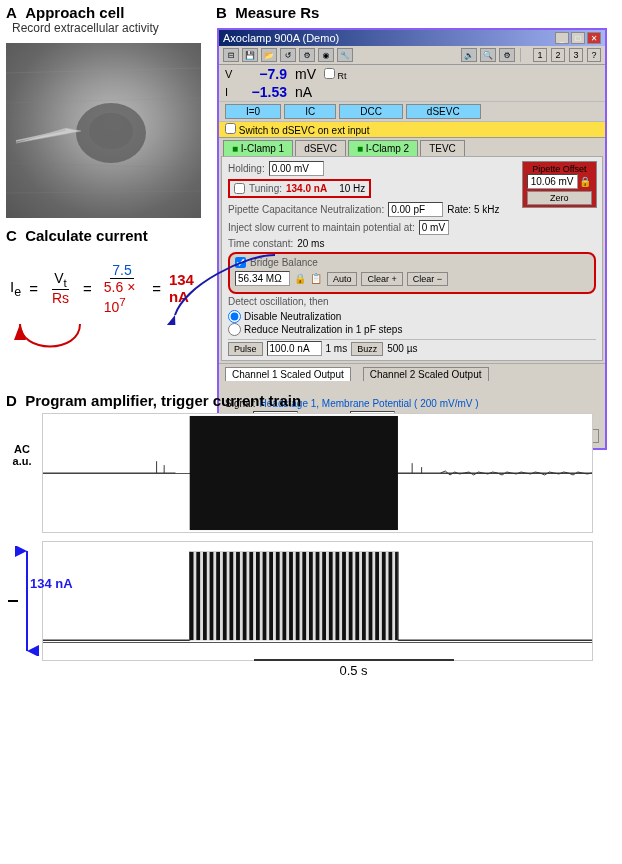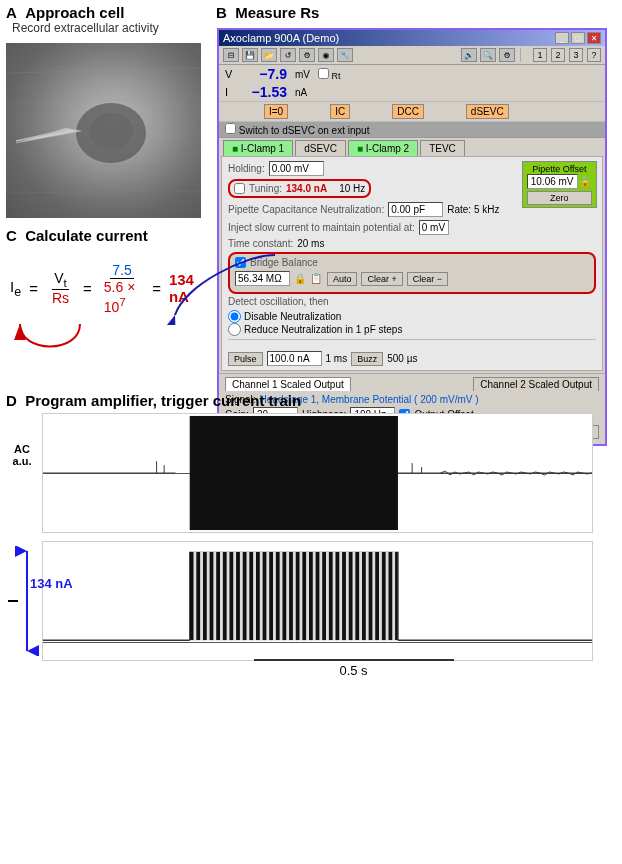--- a/index.html
+++ b/index.html
@@ -120,43 +120,42 @@
 
     .vi-row {
       display: flex;
       align-items: center;
       padding: 1px 6px;
       gap: 8px;
       background: #d4d0c8;
     }
     .vi-label { font-size: 11px; width: 12px; }
     .vi-value { font-size: 14px; font-weight: bold; color: #0000cc; width: 42px; text-align: right; }
-    .vi-unit { font-size: 10px; }
+    .vi-unit { font-size: 14px; }
     .vi-check { font-size: 9px; }
 
     .mode-row {
       display: flex;
       align-items: center;
       padding: 2px 6px;
       gap: 3px;
       background: #d4d0c8;
       border-top: 1px solid #bbb;
     }
     .mode-btn {
-      padding: 1px 4px;
-      background: #fdba74;
+      padding: 1px 20px;
+      background: #7dd3fc;
       border: 1px solid #888;
       font-size: 10px;
       cursor: pointer;
-      margin-left: 39px;
     }
     .switch-row {
       padding: 1px 6px;
       font-size: 10px;
-      background: #a3a3a3;
+      background: #fde047;
       border-top: 1px solid #bbb;
     }
 
     .tabs-row {
       display: flex;
       background: #d4d0c8;
       border-top: 1px solid #999;
       padding: 2px 4px 0 4px;
       gap: 2px;
     }
@@ -204,32 +203,32 @@
       border: 2px solid #cc0000;
       border-radius: 8px;
       padding: 3px 5px;
       margin: 2px 0;
     }
     .radio-lbl { display: flex; align-items: center; gap: 3px; font-size: 10px; }
     .pulse-row {
       display: flex; align-items: center; gap: 4px;
       font-size: 10px;
       margin-top: 3px;
-      padding-top: 11px;
+      padding-top: 1px;
       border-top: 1px solid #bbb;
     }
     .output-section {
       background: #d4d0c8;
       border-top: 1px solid #aaa;
       margin-top: 2px;
       padding: 3px 6px;
       font-size: 10px;
     }
     .out-tabs {
-      display: flex; gap: 12px; margin-bottom: 3px; justify-content: space-between;
+      display: flex; gap: 12px; margin-bottom: 17px;
     }
     .out-tab {
       padding: 1px 6px;
       border: 1px solid #888;
       border-bottom: none;
       background: #d4d0c8;
       font-size: 10px;
       cursor: pointer;
     }
     .out-tab.active { background: #fff; }
@@ -239,21 +238,21 @@
     .out-value-box {
       border: 1px inset #999;
       background: white;
       padding: 1px 3px;
       font-size: 10px;
       min-width: 45px;
     }
     .pipette-offset-box {
       position: absolute;
       right: 5px; top: 4px;
-      background: #84cc16;
+      background: #b91c1c;
       border: 1px solid #888;
       padding: 2px 4px;
       font-size: 10px;
       text-align: center;
     }
 
     
     #section-c {
       position: absolute;
       top: 223px; left: 0;
@@ -470,21 +469,21 @@
         <button class="small-btn" style="margin-top:2px;width:100%;">Zero</button>
       </div>
 
       
       <div class="tc-row">
         <span class="tc-label">Holding:</span>
         <span class="tc-input" style="display:inline-block;">0.00 mV</span>
       </div>
 
       
-      <div class="tc-row" style="border:2px solid #cc0000;border-radius:8px;padding:2px 4px;display:inline-flex;margin-bottom:4px;">
+      <div class="tc-row" style="border:2px solid #cc0000;border-radius:0;padding:2px 4px;display:inline-flex;margin-bottom:4px;">
         <input type="checkbox" style="width: 11px; height: 11px;">
         <span class="tc-label">Tuning:</span>
         <span class="tc-value">134.0 nA</span>
         <span style="width:4px;"></span>
         <span>10 Hz</span>
       </div>
 
       
       <div class="tc-row">
         <span class="tc-label">Pipette Capacitance Neutralization:</span>

